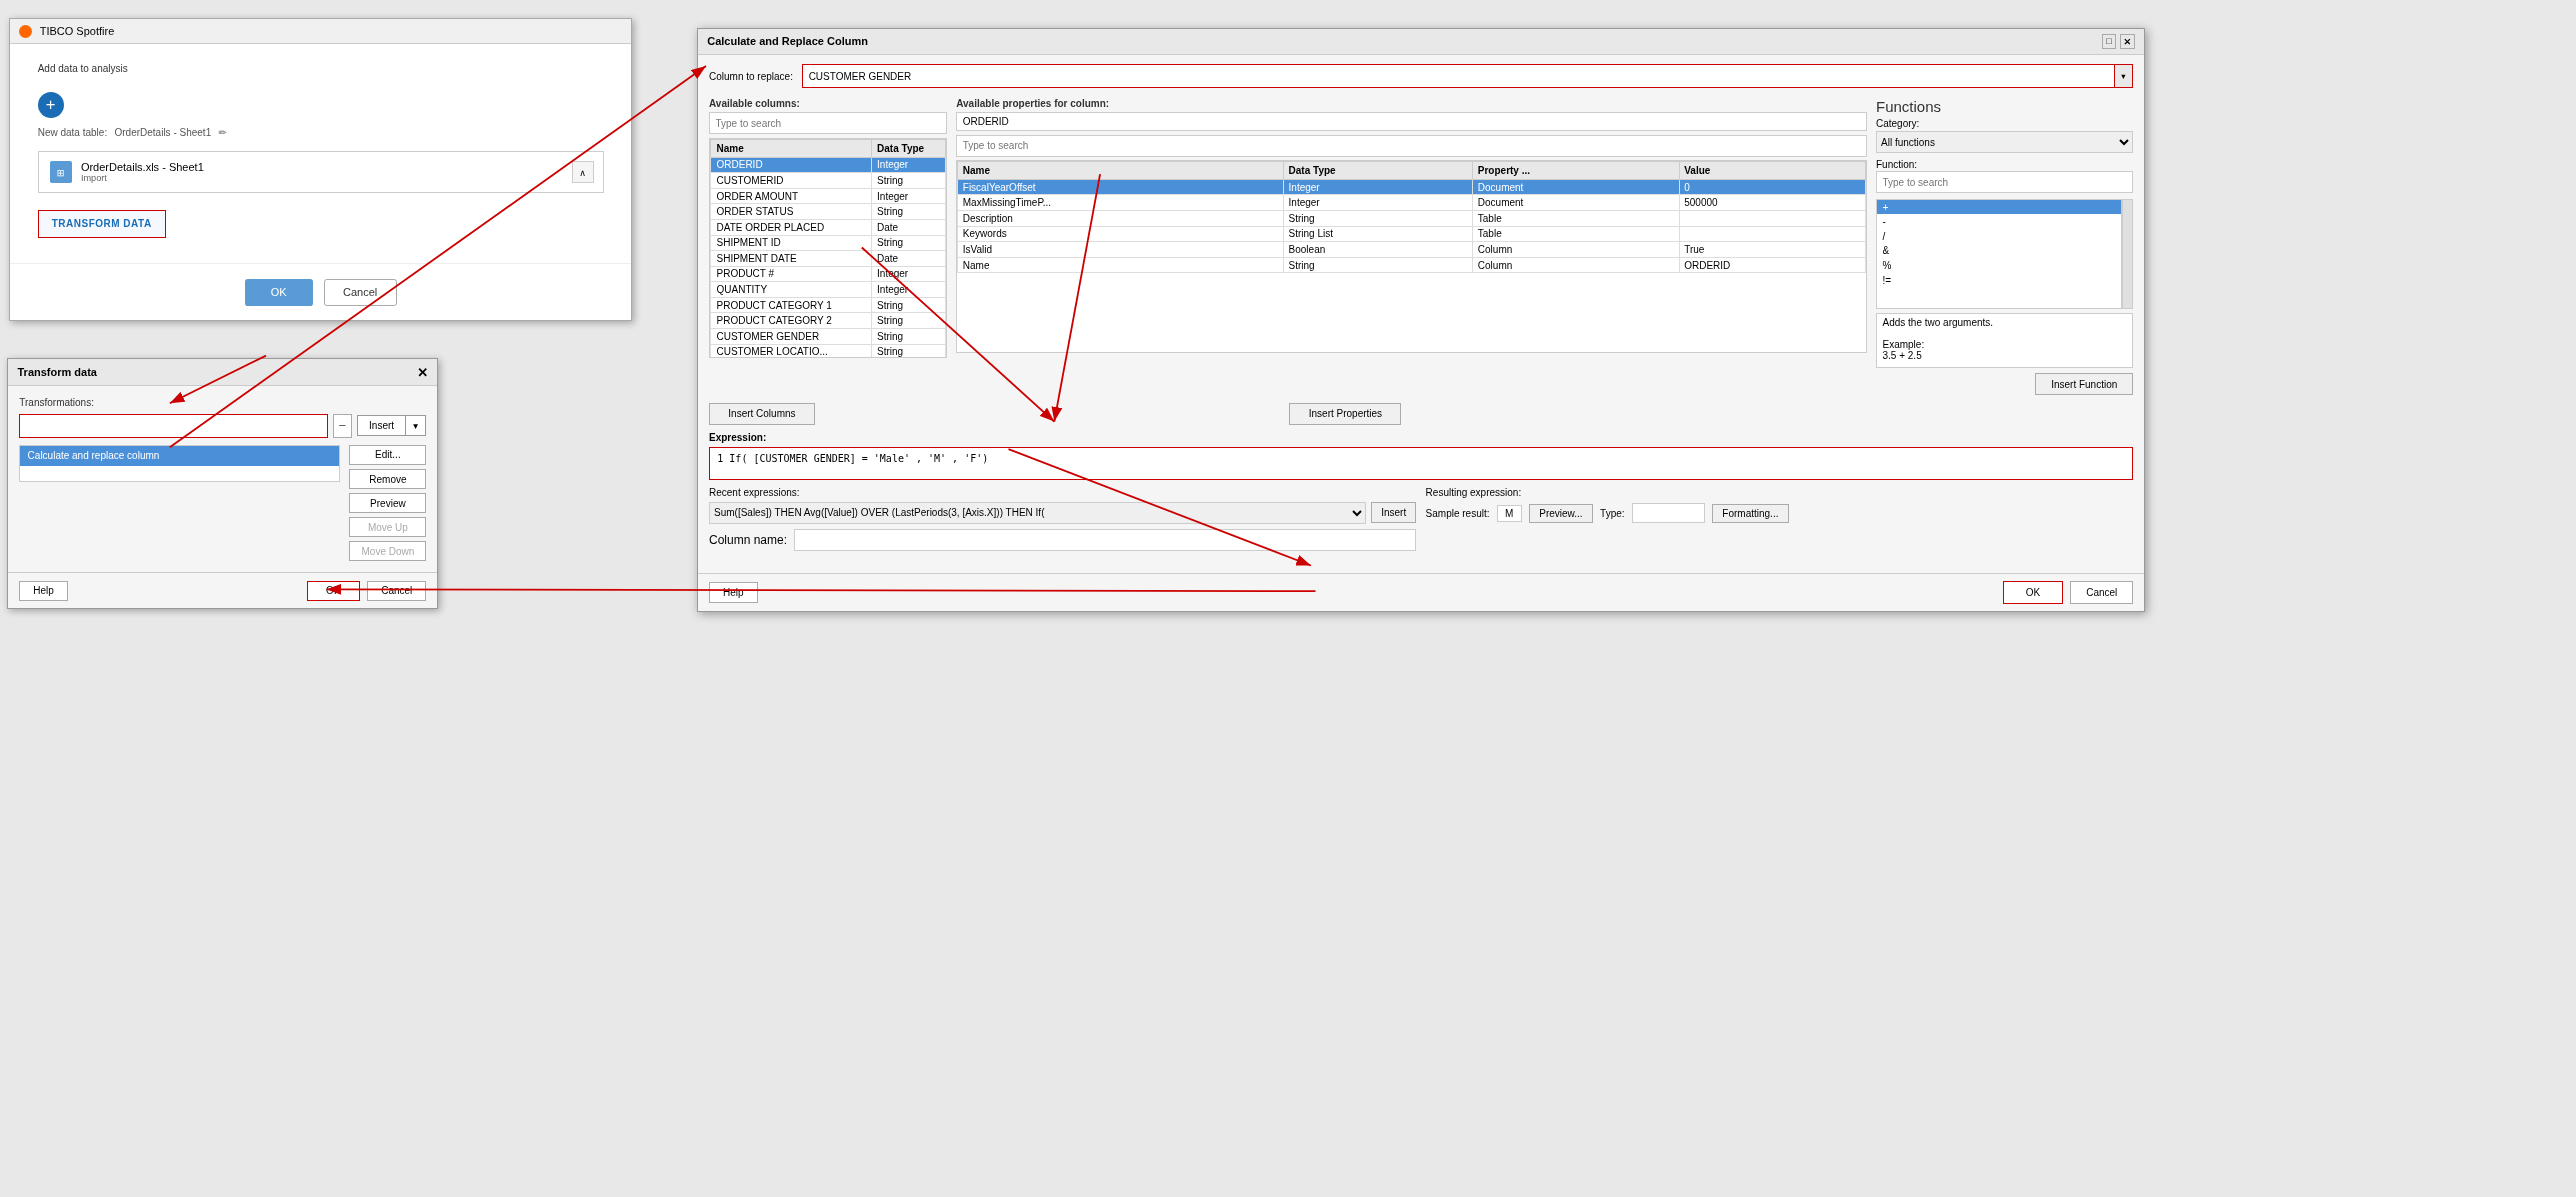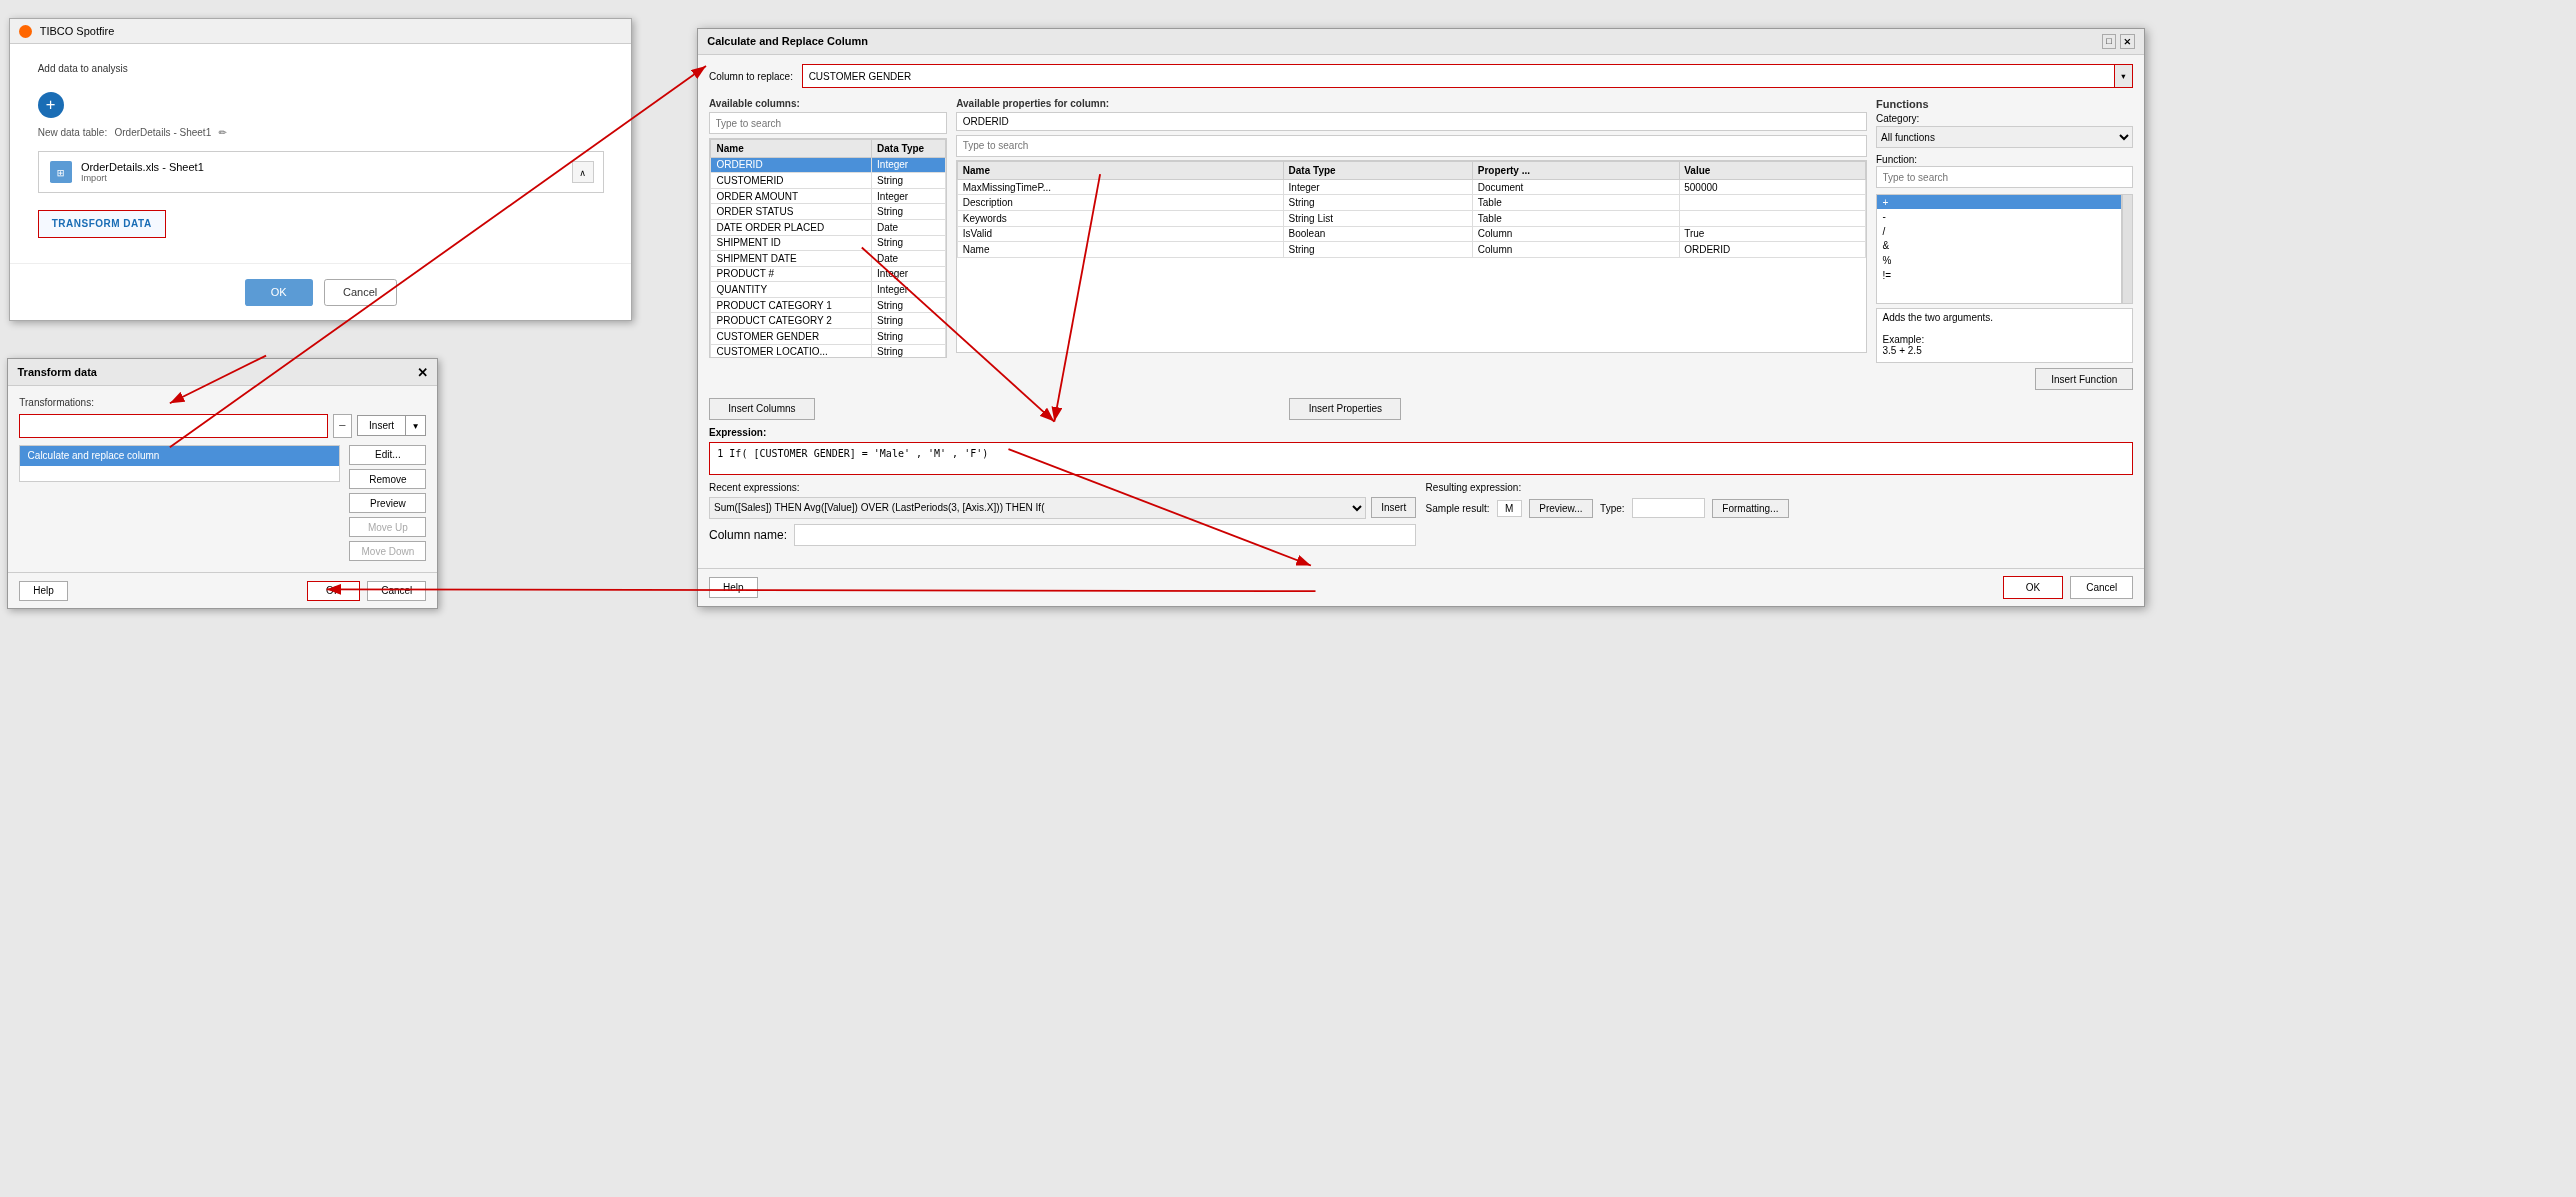--- a/index.html
+++ b/index.html
@@ -372,22 +372,22 @@
       background: #fff;
     }
     .props-table tr.selected td {
       background: #4a90d9;
       color: white;
     }
     .functions-panel {
       font-size: 10px;
     }
     .functions-title {
-      font-size: 11px;
-      font-weight: 700;
+      font-size: 15px;
+      font-weight: 400;
       color: #333;
       margin-bottom: 3.7px;
     }
     .func-label {
       font-size: 10px;
       margin-bottom: 1.8px;
     }
     .func-select {
       width: 100%;
       height: 22px;
@@ -792,20 +792,26 @@
           <table class="props-table">
             <thead>
               <tr>
                 <th>Name</th>
                 <th>Data Type</th>
                 <th>Property ...</th>
                 <th>Value</th>
               </tr>
             </thead>
             <tbody>
+              <tr class="selected">
+                <td>FiscalYearOffset</td>
+                <td>Integer</td>
+                <td>Document</td>
+                <td>0</td>
+              </tr>
               <tr>
                   <td>MaxMissingTimeP...</td>
                   <td>Integer</td>
                   <td>Document</td>
                   <td>500000</td>
                 </tr>
               <tr>
                   <td>Description</td>
                   <td>String</td>
                   <td>Table</td>

